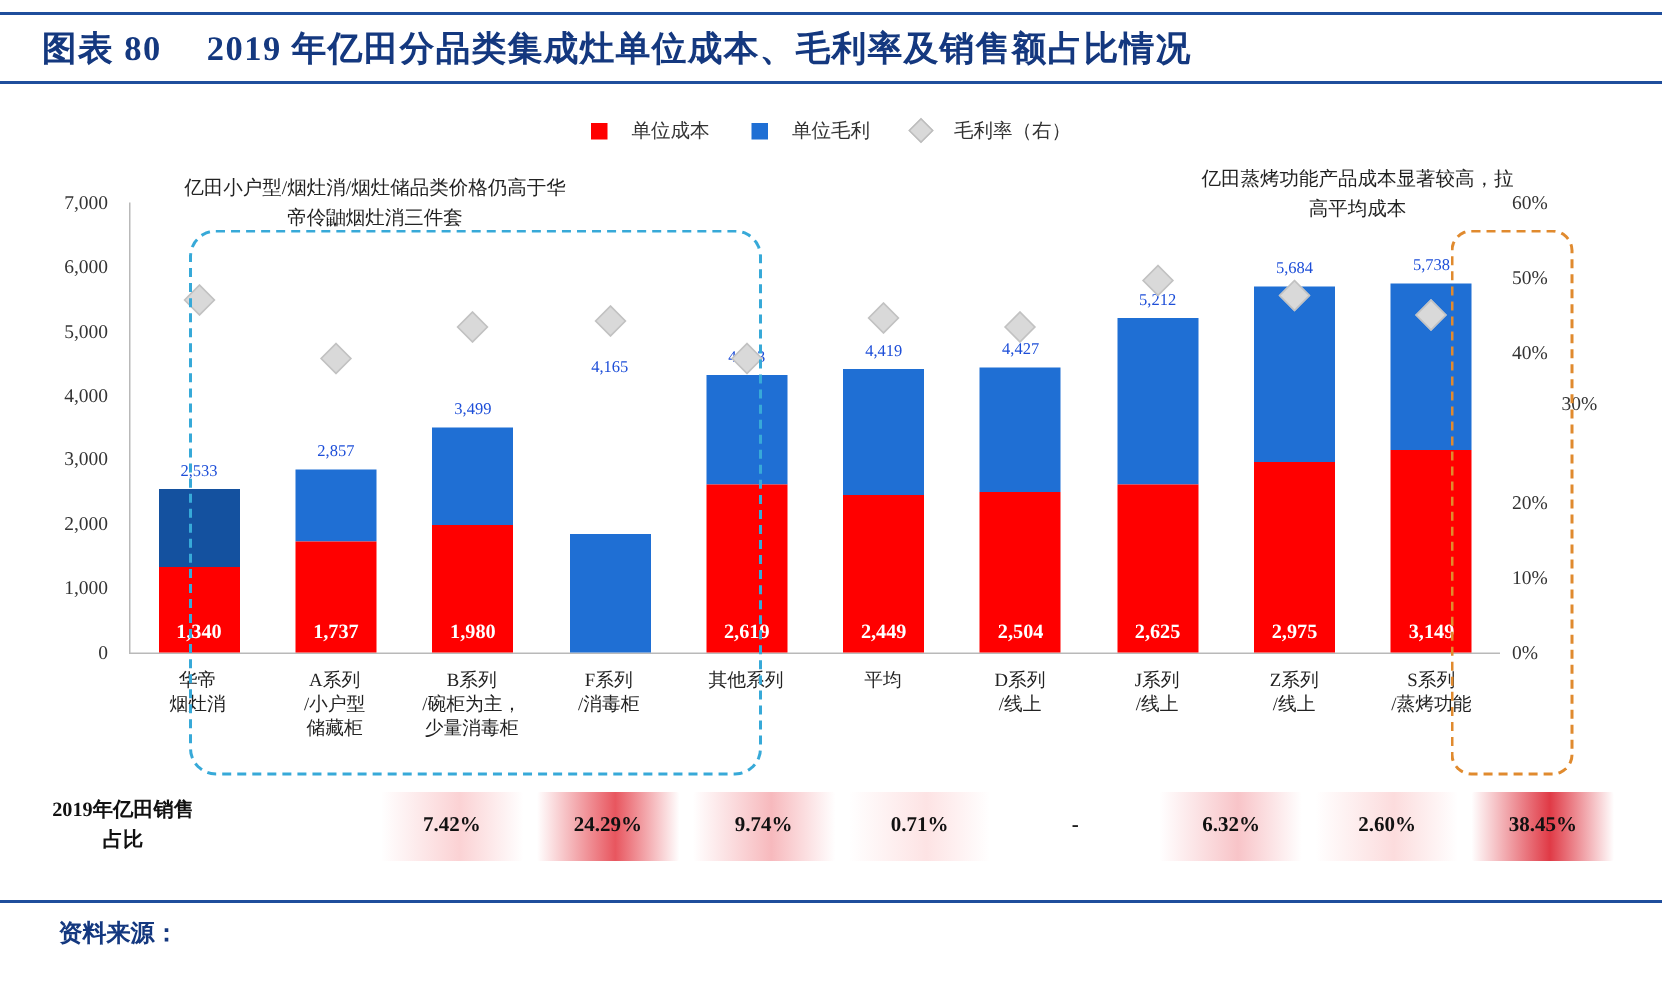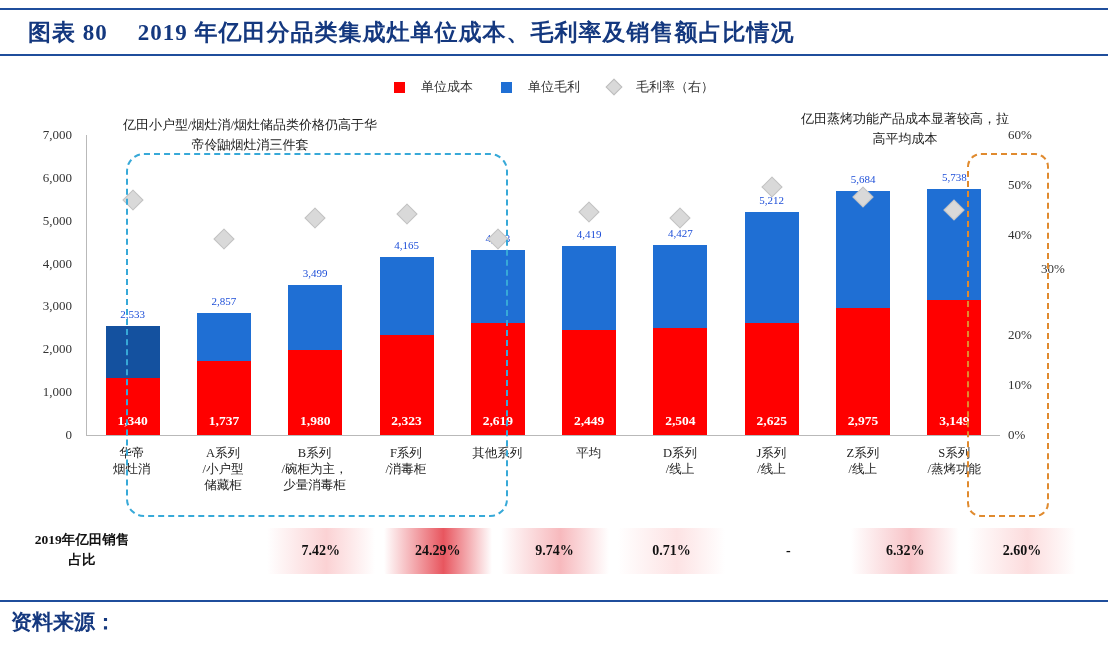--- a/index.html
+++ b/index.html
@@ -119,21 +119,21 @@
     flex:1;display:flex;align-items:center;justify-content:center;
     font-size:14px;font-weight:bold;color:#111;
     border-radius:2px;
   }
   .source-bar{
     position:absolute;left:0;bottom:16px;width:1108px;height:40px;
     border-top:2px solid #1f4e9c;
     display:flex;align-items:center;
   }
   .source-label{
-    margin-left:11px;font-size:21px;font-weight:bold;color:#14387f;
+    margin-left:39px;font-size:16px;font-weight:bold;color:#14387f;
   }
   .source-text{
     margin-left:8px;font-size:17px;font-weight:bold;color:#e8552b;font-style:italic;
   }
 </style>
 </head>
 <body>
 
 <div class="title-bar">
   <span class="title-tag">图表 80</span>
@@ -211,23 +211,20 @@
             <div class="seg-cost" style="height: 84.8571px;">
               <span>1,980</span>
             </div>
           </div>
         </div>
         <div class="bar-col">
           <div class="bar-stack">
             <div class="total-label" style="bottom: 184.5px;">4,165</div>
             <div class="marker" style="bottom: 221px;"></div>
             <div class="seg-profit" style="height: 78.9429px;"></div>
-            <div class="seg-cost" style="height: 99.5571px;">
-              <span>2,323</span>
-            </div>
           </div>
         </div>
         <div class="bar-col">
           <div class="bar-stack">
             <div class="total-label" style="bottom: 190.843px;">4,313</div>
             <div class="marker" style="bottom: 196.5px;"></div>
             <div class="seg-profit" style="height: 72.6px;"></div>
             <div class="seg-cost" style="height: 112.243px;">
               <span>2,619</span>
             </div>
@@ -339,18 +336,19 @@
   </div>
   <div class="share-cells" id="sharecells">
       <div class="share-cell" style="background: rgb(255, 255, 255);"></div>
       <div class="share-cell" style="background: linear-gradient(90deg, rgb(255, 255, 255) 0%, rgb(251, 210, 212) 55%, rgb(255, 255, 255) 100%);">7.42%</div>
       <div class="share-cell" style="background: linear-gradient(90deg, rgb(255, 255, 255) 0%, rgb(232, 86, 95) 55%, rgb(255, 255, 255) 100%);">24.29%</div>
       <div class="share-cell" style="background: linear-gradient(90deg, rgb(255, 255, 255) 0%, rgb(247, 185, 189) 55%, rgb(255, 255, 255) 100%);">9.74%</div>
       <div class="share-cell" style="background: linear-gradient(90deg, rgb(255, 255, 255) 0%, rgb(253, 227, 228) 55%, rgb(255, 255, 255) 100%);">0.71%</div>
       <div class="share-cell" style="background: linear-gradient(90deg, rgb(255, 255, 255) 0%, rgb(255, 255, 255) 55%, rgb(255, 255, 255) 100%);">-</div>
       <div class="share-cell" style="background: linear-gradient(90deg, rgb(255, 255, 255) 0%, rgb(248, 196, 200) 55%, rgb(255, 255, 255) 100%);">6.32%</div>
       <div class="share-cell" style="background: linear-gradient(90deg, rgb(255, 255, 255) 0%, rgb(252, 220, 221) 55%, rgb(255, 255, 255) 100%);">2.60%</div>
+      <div class="share-cell" style="background: linear-gradient(90deg, rgb(255, 255, 255) 0%, rgb(224, 58, 70) 55%, rgb(255, 255, 255) 100%);">38.45%</div>
     </div>
 </div>
 
 <div class="source-bar">
   <span class="source-label">资料来源：</span>
 </div>
 
 </body></html>

